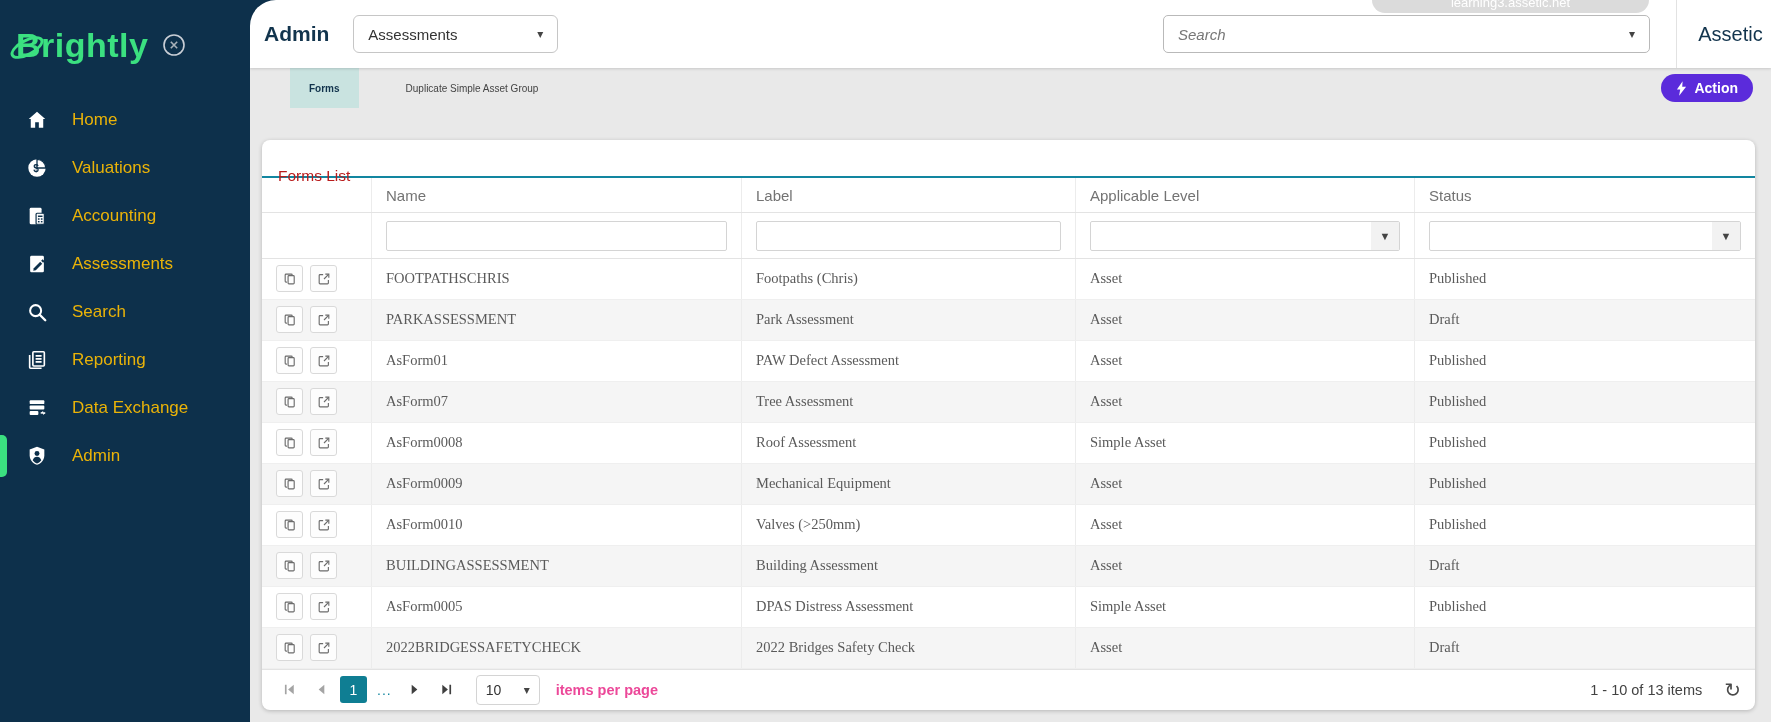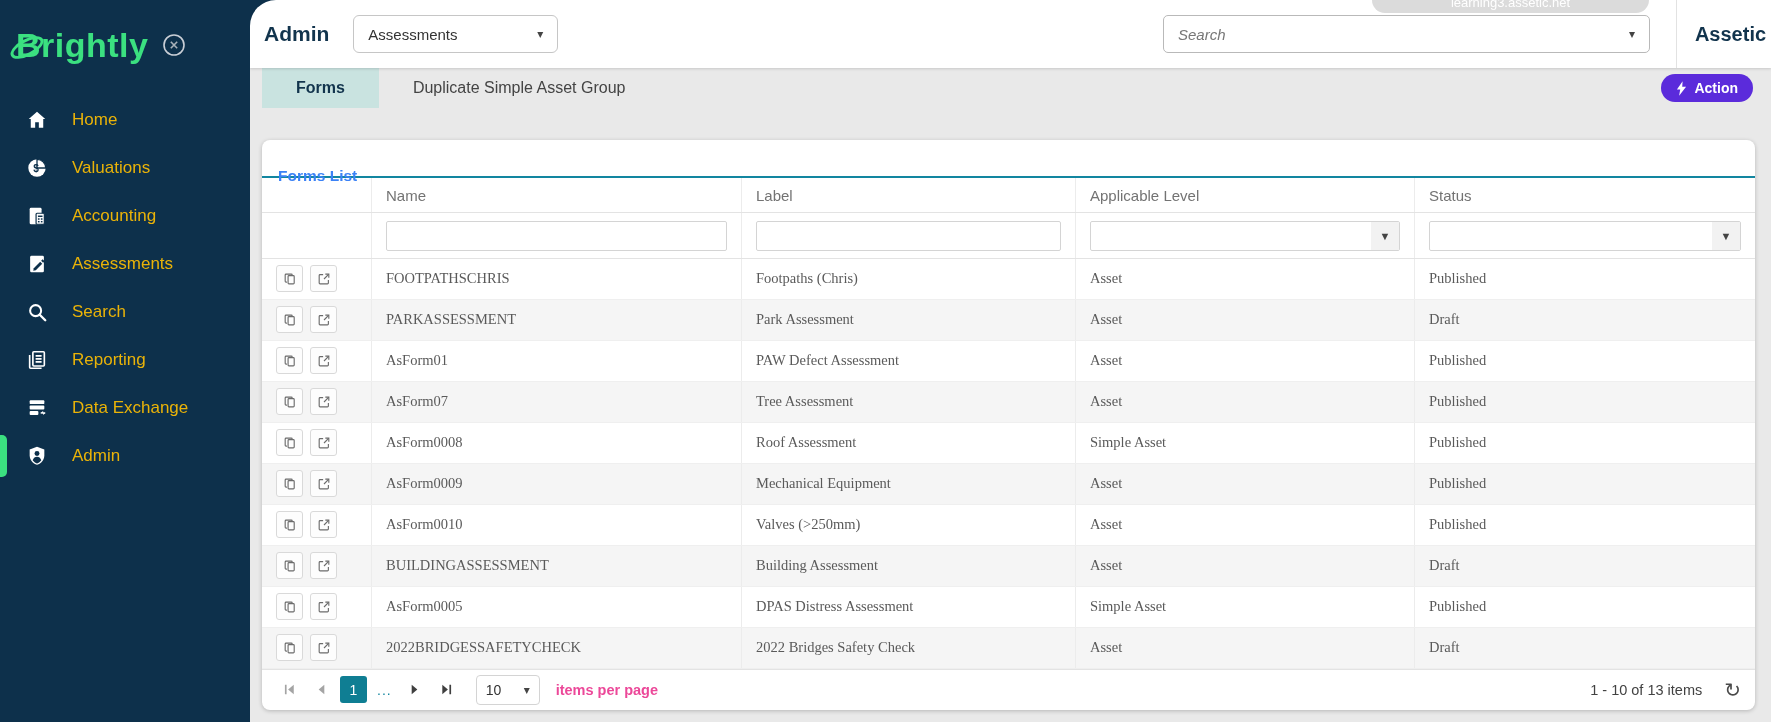--- a/index.html
+++ b/index.html
@@ -28,32 +28,32 @@
 
   .topbar { position:relative; height:68px; background:#ffffff; border-top-left-radius:26px; display:flex; align-items:center; padding-left:14px; box-shadow:0 1px 3px rgba(0,0,0,.15); z-index:3; }
   .section-title { font-size:21px; font-weight:700; color:#12344d; margin-right:24px; }
   .module-select { width:205px; height:38px; border:1px solid #c6c6c6; border-radius:6px; background:#fff; display:flex; align-items:center; justify-content:space-between; padding:0 14px; cursor:pointer; }
   .module-select .value { font-size:15px; color:#333; }
   .caret { font-size:12px; color:#444; }
   .search-combo { position:absolute; left:913px; top:15px; width:487px; height:38px; border:1px solid #b9b9b9; border-radius:5px; background:#fff; display:flex; align-items:center; justify-content:space-between; padding:0 14px; }
   .search-combo input { border:none; outline:none; font-style:italic; font-size:15px; color:#555; width:420px; font-family:"Liberation Sans", sans-serif; background:transparent; }
   .search-combo input::placeholder { color:#777; font-style:italic; }
   .topbar-divider { position:absolute; left:1426px; top:0; width:1px; height:68px; background:#e2e2e2; }
-  .product-name { position:absolute; left:1440px; top:0; width:81px; height:68px; display:flex; align-items:center; justify-content:center; font-size:20px; font-weight:700; color:#12344d; }
+  .product-name { position:absolute; left:1440px; top:0; width:81px; height:68px; display:flex; align-items:center; justify-content:center; font-size:20px; font-weight:400; color:#12344d; }
   .env-pill { position:absolute; left:1122px; top:-13px; width:277px; height:26px; background:#dbdbdb; border-radius:13px; color:#ffffff; font-size:13px; display:flex; align-items:flex-end; justify-content:center; padding-bottom:3px; z-index:4; }
 
   .tabstrip { position:relative; height:40px; background:#e9e9e9; display:flex; align-items:stretch; padding-left:12px; }
-  .tab { display:flex; align-items:center; padding:0 34px; font-size:16px; color:#444; cursor:pointer; }
+  .tab { display:flex; align-items:center; padding:0 19px; font-size:10px; color:#444; cursor:pointer;margin-left:28px; }
   .tab.active { background:#c9e3e0; color:#12344d; font-weight:700; }
   .action-btn { position:absolute; right:18px; top:6px; height:28px; border-radius:14px; background:#5b2bdb; color:#fff; border:none; font-size:14px; font-weight:700; display:flex; align-items:center; gap:7px; padding:0 15px; cursor:pointer; font-family:"Liberation Sans", sans-serif; }
 
   .content { height:614px; background:#e9e9e9; padding:32px 16px 0 12px; }
   .card { background:#fff; border-radius:8px; height:570px; box-shadow:0 1px 4px rgba(0,0,0,.22); overflow:hidden; display:flex; flex-direction:column; }
   .card-title-row { height:38px; display:flex; align-items:center; padding-left:16px; border-bottom:2px solid #1286a0; }
-  .card-title { color:#3b82f6; font-size:15.5px; font-weight:700;margin-top:36px; }
+  .card-title { color:#b91c1c; font-size:15.5px; font-weight:400;margin-top:36px; }
 
   .grid-cols { display:grid; grid-template-columns:110px 370px 334px 339px 1fr; }
   .thead { height:36px; border-bottom:1px solid #e3e3e3; }
   .th { display:flex; align-items:center; padding-left:14px; font-size:15px; color:#737373; border-right:1px solid #ececec; cursor:pointer; }
   .th:last-child { border-right:none; }
   .filter-row { height:46px; border-bottom:1px solid #e3e3e3; }
   .fcell { display:flex; align-items:center; padding:0 14px 0 14px; border-right:1px solid #ececec; }
   .fcell:last-child { border-right:none; }
   .filter-input { width:100%; height:30px; border:1px solid #d4d4d4; border-radius:2px; padding:0 8px; font-size:14px; color:#333; outline:none; font-family:"Liberation Sans", sans-serif; }
   .filter-dd { width:100%; height:30px; border:1px solid #d4d4d4; border-radius:2px; background:#fff; display:flex; align-items:center; justify-content:flex-end; cursor:pointer; }

